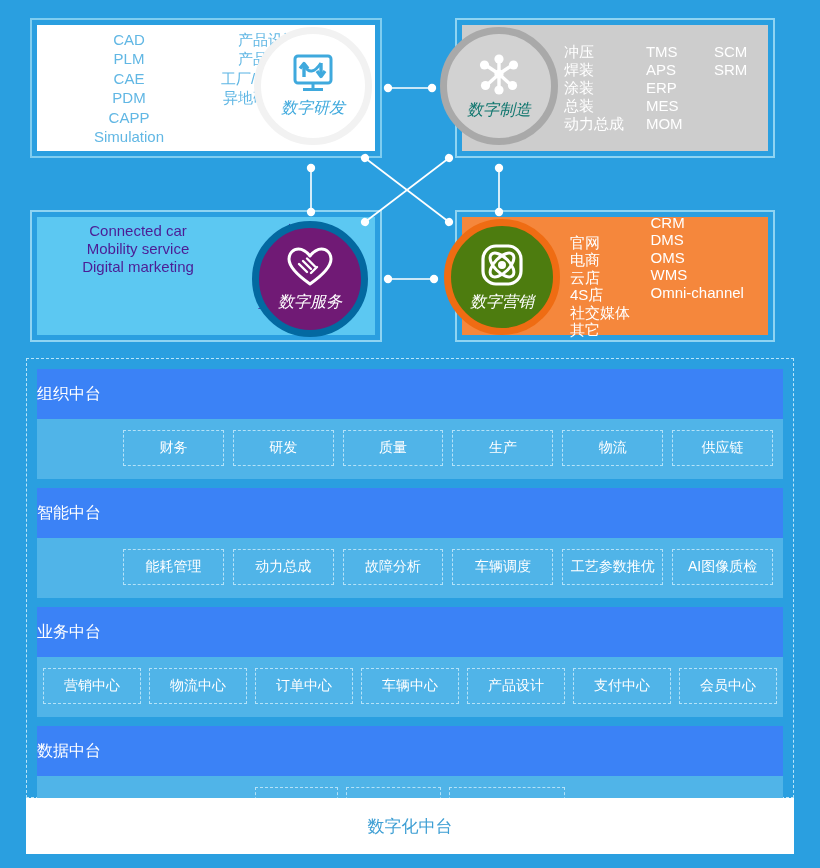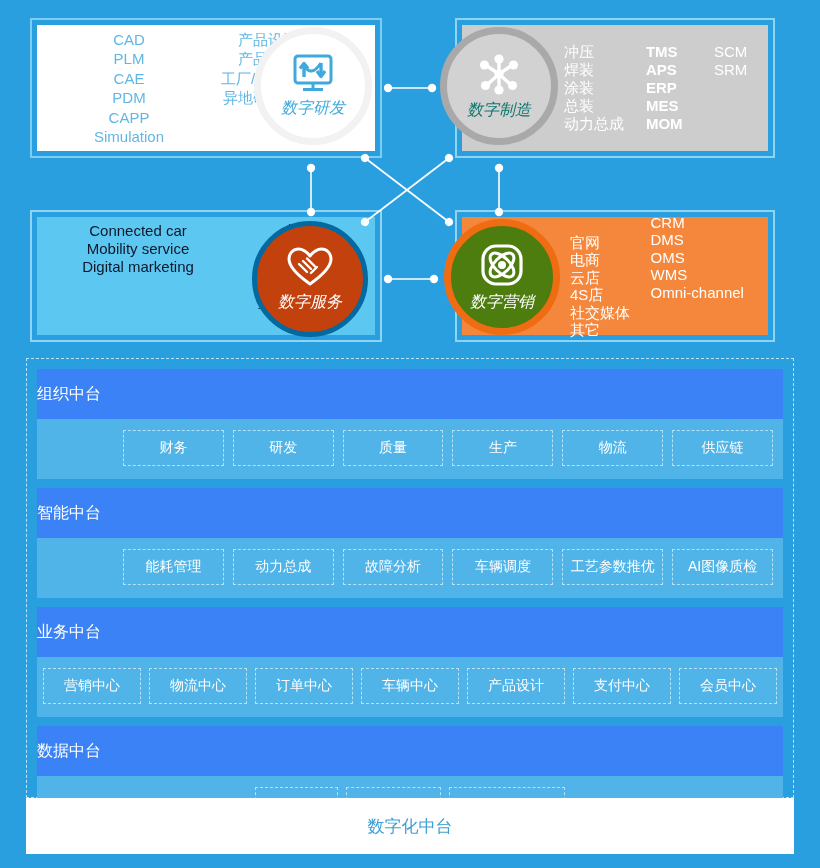--- a/index.html
+++ b/index.html
@@ -34,33 +34,33 @@
   #panel-rd .col-b { align-items: center; width: 150px; }
   #panel-rd .col span { color: #61b7e4; font-size: 15px; line-height: 19.5px; white-space: nowrap; }
 
   
   #panel-mf { left: 455px; top: 18px; width: 320px; height: 140px; }
   #panel-mf .panel-outline { border-color: #8fd4f2; }
   #panel-mf .panel-body { background: #cdcdcd; }
   #panel-mf .cols { display: flex; width: 100%; padding-left: 102px; gap: 14px; }
   #panel-mf .col { display: flex; flex-direction: column; }
   #panel-mf .col-a { width: 78px; }
-  #panel-mf .col-b { width: 62px; font-weight: bold; }
+  #panel-mf .col-b { width: 62px; }
   #panel-mf .col-c { width: 62px; }
   #panel-mf .col span { color: #ffffff; font-size: 15px; line-height: 18px; white-space: nowrap; }
 
   
   #panel-sv { left: 30px; top: 210px; width: 352px; height: 132px; }
   #panel-sv .panel-outline { border-color: #8fd4f2; }
   #panel-sv .panel-body { background: #5cc8f2; }
   #panel-sv .cols { display: flex; width: 100%; padding-left: 10px; gap: 14px; }
   #panel-sv .col { display: flex; flex-direction: column; }
   #panel-sv .col-a { width: 182px; align-items: center; }
   #panel-sv .col-b { width: 74px; align-items: flex-end; }
-  #panel-sv .col span { color: #0f172a; font-size: 15px; line-height: 18px; white-space: nowrap; }
+  #panel-sv .col span { color: #4c1d95; font-size: 15px; line-height: 18px; white-space: nowrap; }
 
   
   #panel-mk { left: 455px; top: 210px; width: 320px; height: 132px; }
   #panel-mk .panel-outline { border-color: #8fd4f2; }
   #panel-mk .panel-body { background: #f5873c; }
   #panel-mk .cols { display: flex; width: 100%; padding-left: 108px; gap: 12px; }
   #panel-mk .col { display: flex; flex-direction: column; }
   #panel-mk .col-a { width: 70px; margin-top: 20px; }
   #panel-mk .col-b { width: 120px; }
   #panel-mk .col span { color: #ffffff; font-size: 15px; line-height: 17.5px; white-space: nowrap; }
@@ -77,21 +77,21 @@
 
   #circ-rd { left: 254px; top: 27px; width: 118px; height: 118px;
              background: #ffffff; border: 7px solid #f2f2f2; }
   #circ-rd .circ-label { color: #3fa9dd; }
 
   #circ-mf { left: 440px; top: 27px; width: 118px; height: 118px;
              background: #d2d2d2; border: 7px solid #a9a9a9; }
   #circ-mf .circ-label { color: #0f766e; }
 
   #circ-sv { left: 252px; top: 221px; width: 116px; height: 116px;
-             background: #c2410c; border: 5px solid #0369a1; }
+             background: #701a75; border: 7px solid #0369a1; }
   #circ-sv .circ-label { color: #ffffff; }
 
   #circ-mk { left: 444px; top: 219px; width: 116px; height: 116px;
              background: #4d7c0f; border: 7px solid #ef6c13; }
   #circ-mk .circ-label { color: #ffffff; }
 
   .arrows { position: absolute; inset: 0; z-index: 3; pointer-events: none; }
 
   
   #platform-wrap {

